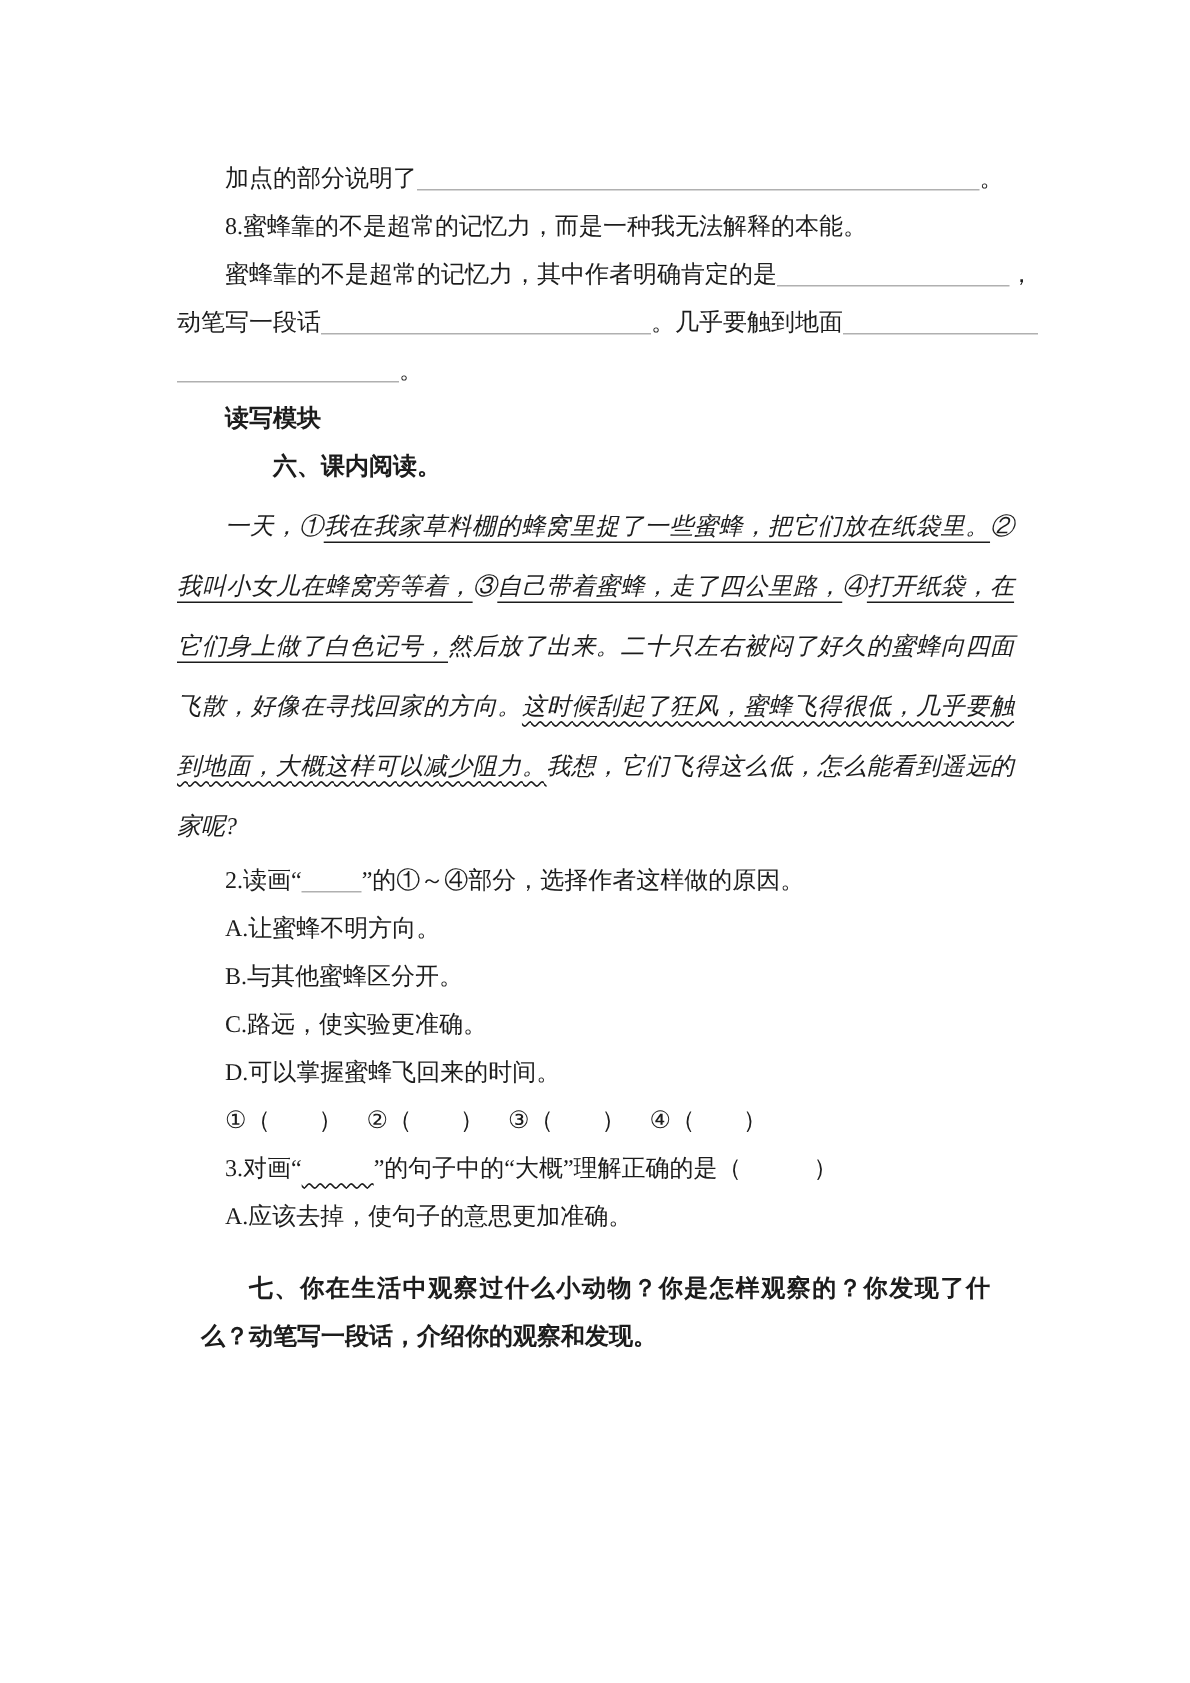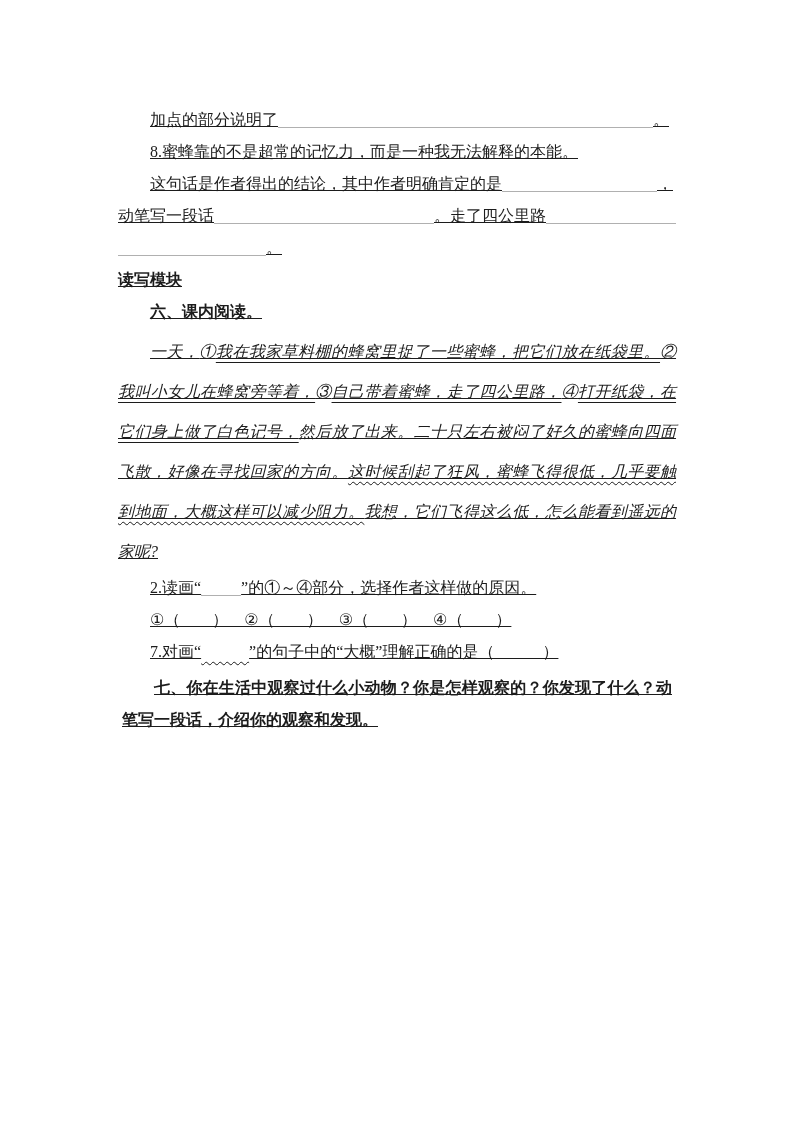--- a/index.html
+++ b/index.html
@@ -9,28 +9,28 @@
     background:#ffffff;
     overflow:hidden;
     color:#1c1c1c;
     font-family:"Liberation Serif","DejaVu Serif",serif;
     font-size:16px;
   }
   .content{
     position:absolute;
     left:118px;top:104px;
     width:558px;
-    text-decoration:underline;
   }
   .qline{line-height:32px;white-space:nowrap;}
   .ind{padding-left:32px;}
   .hd{
     font-family:"Liberation Sans","DejaVu Sans",sans-serif;
     font-weight:bold;
     line-height:32px;
+    margin-left:32px;
   }
   .blank{
     display:inline-block;
     border-bottom:1px solid #b0b0b0;
     height:14px;
     vertical-align:-3px;
   }
   .passage{
     margin:4px 0 0 0;
     line-height:40px;
@@ -60,44 +60,52 @@
 <div class="page">
   <div class="content">
 
     <div class="qline ind">
       <span>加点的部分说明了</span><span class="blank" style="width:375px"></span><span>。</span>
     </div>
     <div class="qline ind">
       <span>8.蜜蜂靠的不是超常的记忆力，而是一种我无法解释的本能。</span>
     </div>
     <div class="qline ind">
-      <span>这句话是作者得出的结论，其中作者明确肯定的是</span><span class="blank" style="width:155px"></span><span>，</span>
+      <span>蜜蜂靠的不是超常的记忆力，其中作者明确肯定的是</span><span class="blank" style="width:155px"></span><span>，</span>
     </div>
     <div class="qline">
-      <span>动笔写一段话</span><span class="blank" style="width:220px"></span><span>。走了四公里路</span><span class="blank" style="width:130px"></span>
+      <span>动笔写一段话</span><span class="blank" style="width:220px"></span><span>。几乎要触到地面</span><span class="blank" style="width:130px"></span>
     </div>
     <div class="qline">
       <span class="blank" style="width:148px"></span><span>。</span>
     </div>
 
     <div class="hd">读写模块</div>
 
     <div class="hd ind">六、课内阅读。</div>
 
     <p class="passage"><span>一天，</span><span>①</span><span class="u-line">我在我家草料棚的蜂窝里捉了一些蜜蜂，把它们放在纸袋里。</span><span>②</span><span class="u-line">我叫小女儿在蜂窝旁等着，</span><span>③</span><span class="u-line">自己带着蜜蜂，走了四公里路，</span><span>④</span><span class="u-line">打开纸袋，在它们身上做了白色记号，</span><span>然后放了出来。二十只左右被闷了好久的蜜蜂向四面飞散，好像在寻找回家的方向。</span><span class="u-wavy">这时候刮起了狂风，蜜蜂飞得很低，几乎要触到地面，大概这样可以减少阻力。</span><span>我想，它们飞得这么低，怎么能看到遥远的家呢?</span></p>
 
 
     <div class="qline ind">
       <span>2.读画“</span><span class="blank" style="width:40px"></span><span>”的①～④部分，选择作者这样做的原因。</span>
     </div>
+    <div>
+
+    <div class="qline ind">A.让蜜蜂不明方向。</div>
+        <div class="qline ind">B.与其他蜜蜂区分开。</div>
+        <div class="qline ind">C.路远，使实验更准确。</div>
+        <div class="qline ind">D.可以掌握蜜蜂飞回来的时间。</div>
+      </div>
     <div class="qline ind">①（　　）　②（　　）　③（　　）　④（　　）</div>
 
     <div class="qline ind">
-      <span>7.对画“</span><span class="wavy-blank">　　　</span><span>”的句子中的“大概”理解正确的是（　　　）</span>
+      <span>3.对画“</span><span class="wavy-blank">　　　</span><span>”的句子中的“大概”理解正确的是（　　　）</span>
     </div>
     <div>
 
+    <div class="qline ind">A.应该去掉，使句子的意思更加准确。</div>
       </div>
 
-    <p class="sec7" style="margin:4px">七、你在生活中观察过什么小动物？你是怎样观察的？你发现了什么？动笔写一段话，介绍你的观察和发现。</p>
+    <p class="sec7" style="margin:16px">七、你在生活中观察过什么小动物？你是怎样观察的？你发现了什么？动笔写一段话，介绍你的观察和发现。</p>
 
   </div>
 </div>
 
 </body></html>

